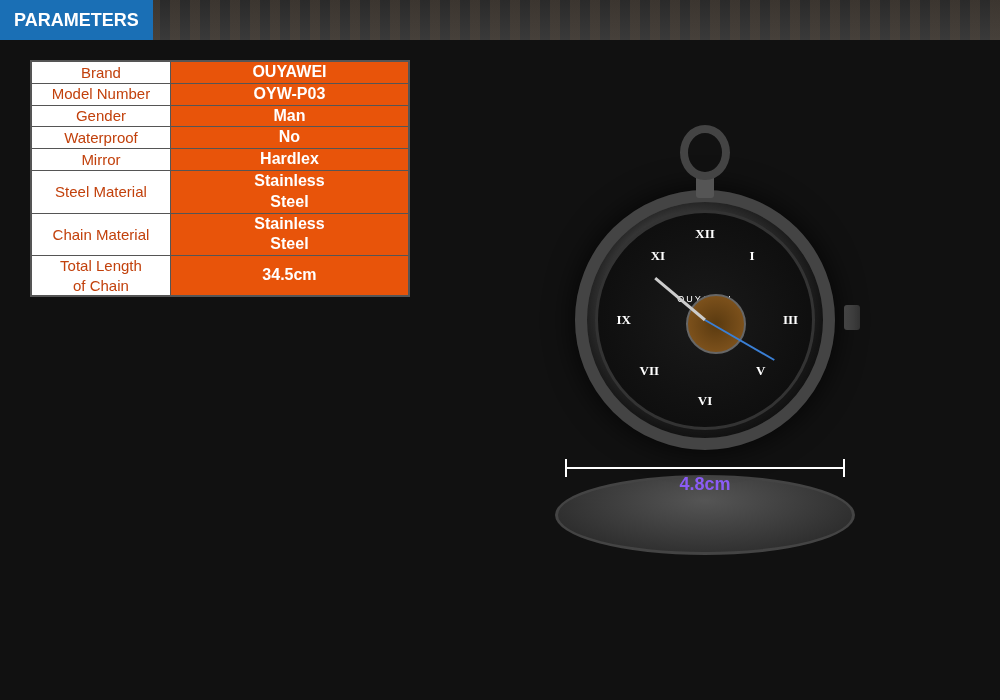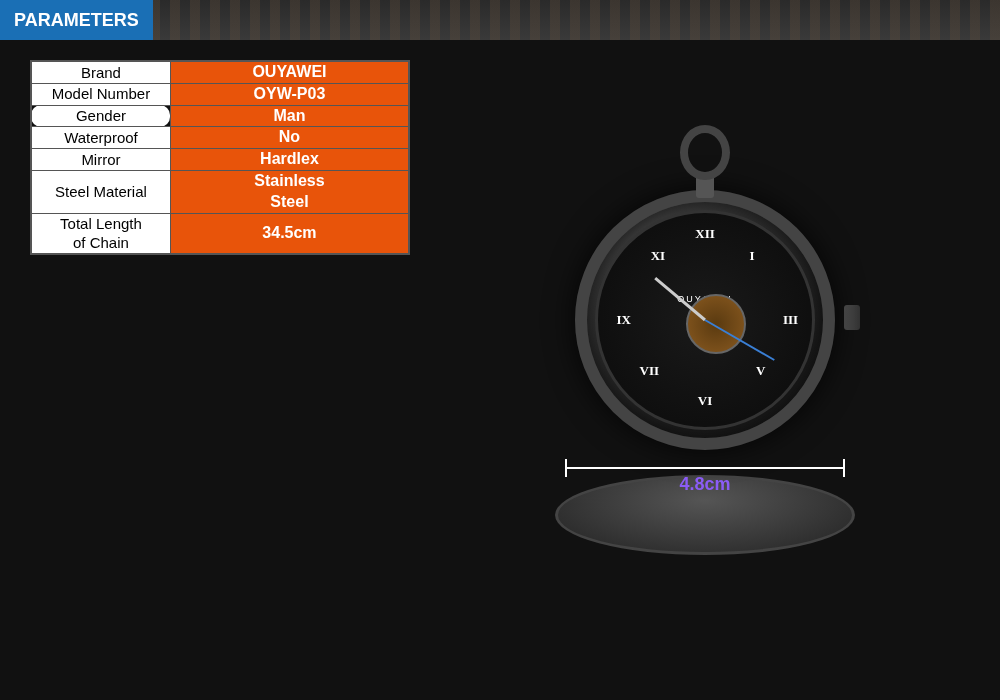--- a/index.html
+++ b/index.html
@@ -76,21 +76,21 @@
     .params-table tr {
       border-bottom: 1px solid #555;
     }
 
     .params-table td {
       padding: 0;
     }
 
     .label-cell {
       background: #fff;
-      color: #000000;
+      color: #c2410c;
       text-align: center;
       font-size: 15px;
       padding: 10px 8px;
       width: 140px;
       border-right: 1px solid #555;
       line-height: 1.3;
     }
 
     .value-cell {
       background: #e8540a;
@@ -319,33 +319,38 @@
       <tbody id="table-body">
           <tr>
             <td class="label-cell" style="white-space: pre-line;">Brand</td>
             <td class="value-cell" style="white-space: pre-line;">OUYAWEI</td>
           </tr>
           <tr>
             <td class="label-cell" style="white-space: pre-line;">Model Number</td>
             <td class="value-cell" style="white-space: pre-line;">OYW-P03</td>
           </tr>
           <tr>
-            <td class="label-cell" style="white-space: pre-line; border-radius: 10px;">Gender</td>
+            <td class="label-cell" style="white-space: pre-line;">Gender</td>
             <td class="value-cell" style="white-space: pre-line;">Man</td>
           </tr>
           <tr>
             <td class="label-cell" style="white-space: pre-line;">Waterproof</td>
             <td class="value-cell" style="white-space: pre-line;">No</td>
           </tr>
           <tr>
             <td class="label-cell" style="white-space: pre-line; margin-top: 19px;">Mirror</td>
             <td class="value-cell" style="white-space: pre-line;">Hardlex</td>
           </tr>
           <tr>
             <td class="label-cell" style="white-space: pre-line;">Steel Material</td>
+            <td class="value-cell" style="white-space: pre-line;">Stainless
+Steel</td>
+          </tr>
+          <tr>
+            <td class="label-cell" style="white-space: pre-line;">Chain Material</td>
             <td class="value-cell" style="white-space: pre-line;">Stainless
 Steel</td>
           </tr>
           <tr>
             <td class="label-cell" style="white-space: pre-line;">Total Length
 of Chain</td>
             <td class="value-cell" style="white-space: pre-line;">34.5cm</td>
           </tr>
         </tbody>
     </table>

